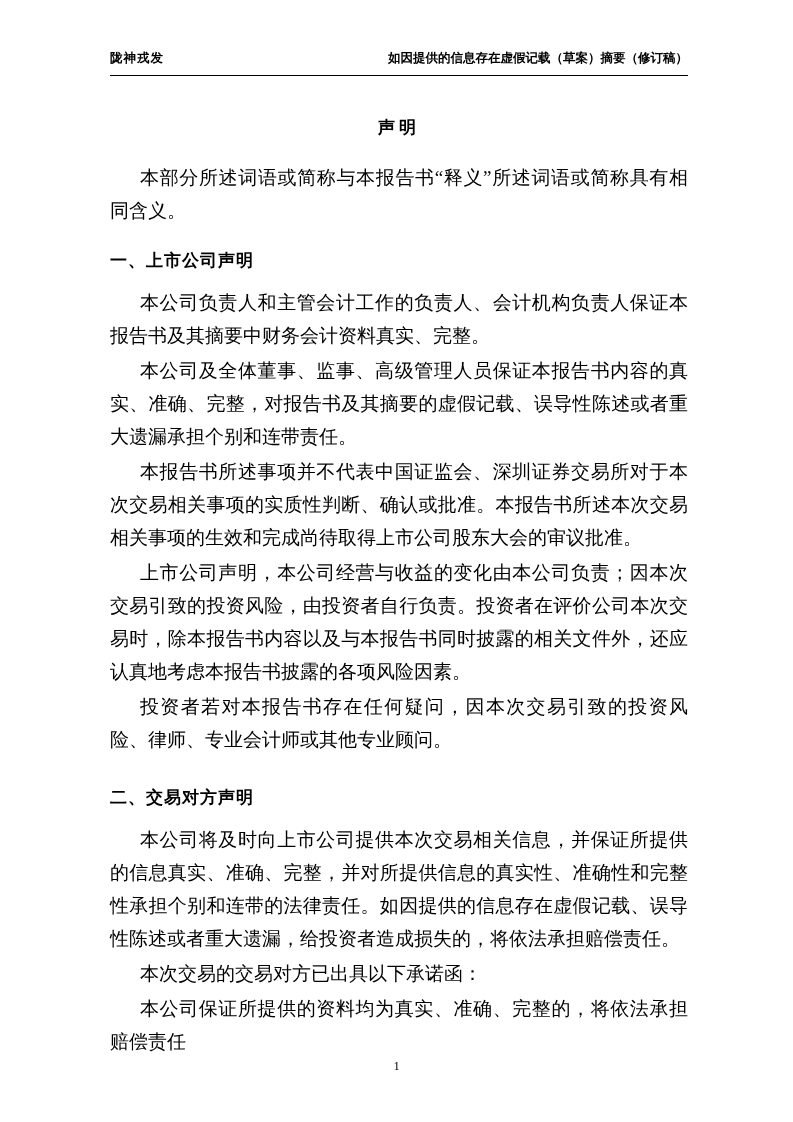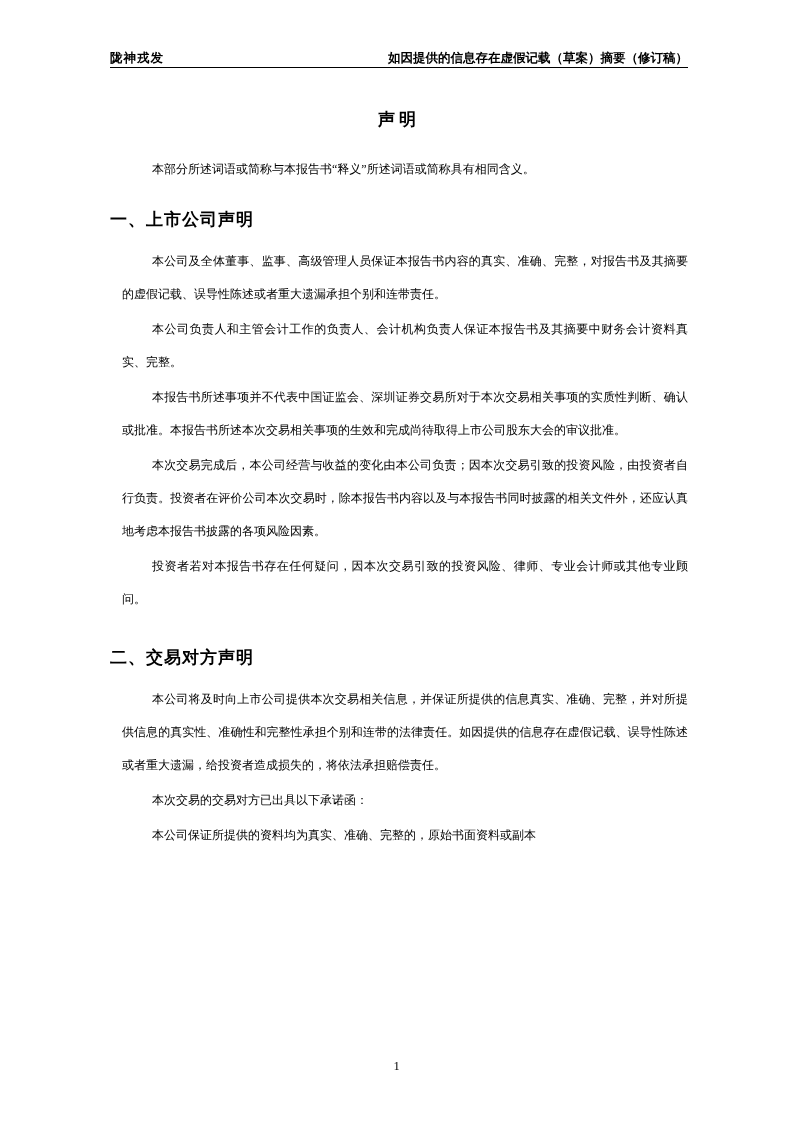--- a/index.html
+++ b/index.html
@@ -25,45 +25,45 @@
     top: 50px;
     width: 578px;
   }
   .header {
     display: flex;
     justify-content: space-between;
     align-items: flex-end;
     font-size: 12.5px;
     font-weight: bold;
     color: #000;
-    padding-bottom: 0;
+    padding-bottom: 8px;
     border-bottom: 1.2px solid #000;
     font-family: "DejaVu Sans", sans-serif;
   }
   .header-left {
     letter-spacing: 1px;
   }
   .header-right {
     letter-spacing: 0px;
   }
   .doc-title {
     text-align: center;
     font-size: 17px;
     font-weight: bold;
     font-family: "DejaVu Sans", sans-serif;
     margin-top: 40px;
     margin-bottom: 22px;
     letter-spacing: 4px;
   }
   .para {
-    font-size: 12px;
+    font-size: 19px;
     line-height: 33px;
     text-align: justify;
     text-justify: inter-ideograph;
-    margin: 0 0 2px 12px;
+    margin: 0 0 2px 0;
     color: #000;
     font-family: "Liberation Serif", "DejaVu Serif", serif;
   }
   .para.indent {
     text-indent: 30px;
   }
   .section-head {
     font-size: 17px;
     font-weight: bold;
     font-family: "DejaVu Sans", sans-serif;
@@ -94,27 +94,27 @@
     <div class="header">
       <div class="header-left">陇神戎发</div>
       <div class="header-right">如因提供的信息存在虚假记载（草案）摘要（修订稿）</div>
     </div>
 
     <div class="doc-title">声明</div>
 
     <p class="para indent">本部分所述词语或简称与本报告书“释义”所述词语或简称具有相同含义。</p>
 
     <div class="section-head">一、上市公司声明</div>
+    <p class="para indent">本公司负责人和主管会计工作的负责人、会计机构负责人保证本报告书及其摘要中财务会计资料真实、完整。</p>
     <p class="para indent">本公司及全体董事、监事、高级管理人员保证本报告书内容的真实、准确、完整，对报告书及其摘要的虚假记载、误导性陈述或者重大遗漏承担个别和连带责任。</p>
-    <p class="para indent">本公司负责人和主管会计工作的负责人、会计机构负责人保证本报告书及其摘要中财务会计资料真实、完整。</p>
     <p class="para indent">本报告书所述事项并不代表中国证监会、深圳证券交易所对于本次交易相关事项的实质性判断、确认或批准。本报告书所述本次交易相关事项的生效和完成尚待取得上市公司股东大会的审议批准。</p>
-    <p class="para indent">本次交易完成后，本公司经营与收益的变化由本公司负责；因本次交易引致的投资风险，由投资者自行负责。投资者在评价公司本次交易时，除本报告书内容以及与本报告书同时披露的相关文件外，还应认真地考虑本报告书披露的各项风险因素。</p>
+    <p class="para indent">上市公司声明，本公司经营与收益的变化由本公司负责；因本次交易引致的投资风险，由投资者自行负责。投资者在评价公司本次交易时，除本报告书内容以及与本报告书同时披露的相关文件外，还应认真地考虑本报告书披露的各项风险因素。</p>
     <p class="para indent">投资者若对本报告书存在任何疑问，因本次交易引致的投资风险、律师、专业会计师或其他专业顾问。</p>
 
     <div class="section-head second">二、交易对方声明</div>
     <p class="para indent">本公司将及时向上市公司提供本次交易相关信息，并保证所提供的信息真实、准确、完整，并对所提供信息的真实性、准确性和完整性承担个别和连带的法律责任。如因提供的信息存在虚假记载、误导性陈述或者重大遗漏，给投资者造成损失的，将依法承担赔偿责任。</p>
     <p class="para indent">本次交易的交易对方已出具以下承诺函：</p>
-    <p class="para indent">本公司保证所提供的资料均为真实、准确、完整的，原始书面资料或副本</p>
+    <p class="para indent">本公司保证所提供的资料均为真实、准确、完整的，将依法承担赔偿责任</p>
 
   </div>
 
   <div class="footer">1</div>
 </div>
 
 </body></html>

